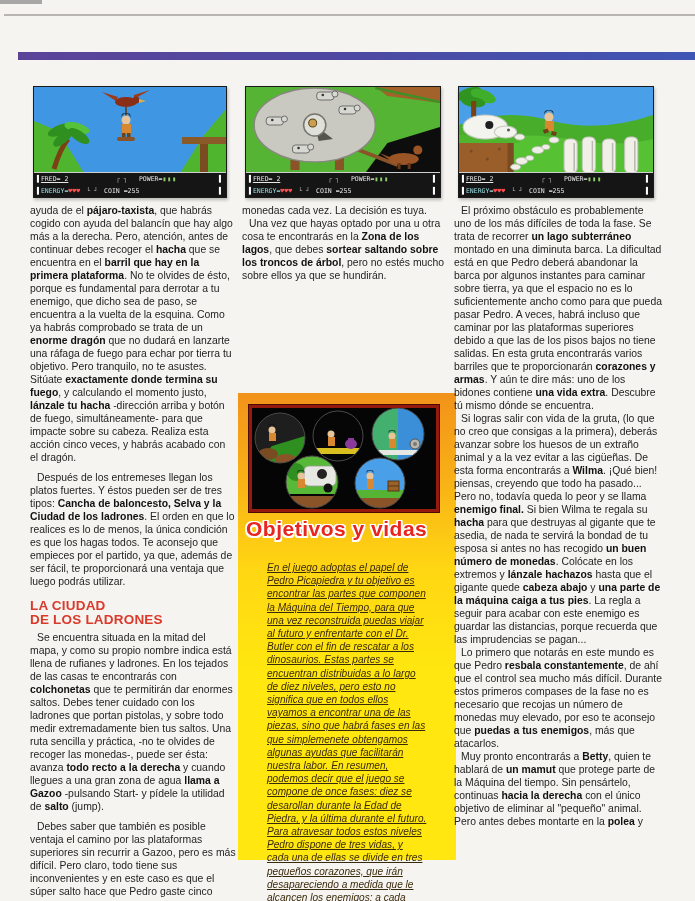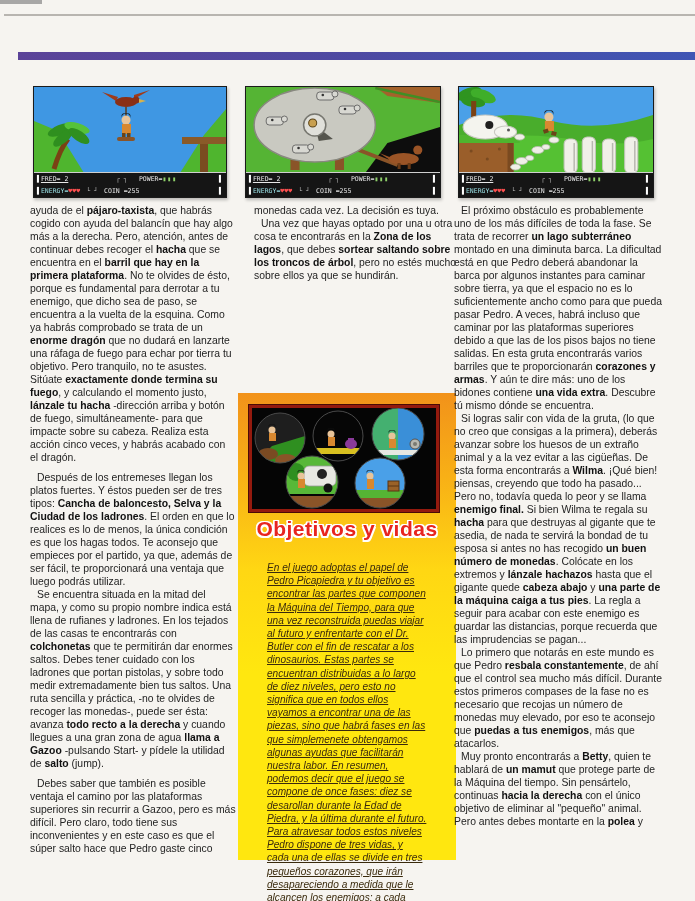--- a/index.html
+++ b/index.html
@@ -30,30 +30,30 @@
   .pbar{color:#8fd06a;letter-spacing:1px;}
   .energy-lbl{color:#9adfe4;}
 
   
   .col{position:absolute;top:204px;font-size:10.4px;line-height:13px;color:#232323;}
   .col p{margin:0;}
   .col p.ind{text-indent:7px;}
   .col p.sp{margin-top:7px;}
   .col b{color:#111;}
   .col1{left:30px;width:206px;}
-  .col2{left:254px;width:206px;}
+  .col2{left:242px;width:206px;}
   .col3{left:454px;width:208px;}
   h2.red{color:#d93a2c;font-size:13.5px;line-height:14px;margin:11px 0 4px 0;letter-spacing:.2px;}
 
   
   .obj-box{position:absolute;left:238px;top:393px;width:218px;height:467px;
     background:linear-gradient(to bottom,#f2921a 0%,#f8b016 18%,#ffd713 38%,#ffe70f 60%,#ffe70f 100%);}
   .obj-shot{position:absolute;left:11px;top:12px;width:190px;height:107px;
     background:#050505;border:3px solid #941a0e;outline:1px solid #4a0b06;box-sizing:border-box;}
-  .obj-title{position:absolute;left:0;top:124px;width:100%;text-align:center;margin:0;
+  .obj-title{position:absolute;left:8px;top:124px;width:100%;margin:0;
     font-size:21px;font-weight:800;letter-spacing:.5px;color:#e8251f;
     text-shadow:-1.5px -1.5px 0 #fff,1.5px -1.5px 0 #fff,-1.5px 1.5px 0 #fff,1.5px 1.5px 0 #fff,0 -1.5px 0 #fff,0 1.5px 0 #fff,-1.5px 0 0 #fff,1.5px 0 0 #fff;}
   .obj-text{position:absolute;left:13px;top:152px;width:192px;
     font-style:italic;font-size:10.1px;line-height:13.2px;color:#3a2a0c;}
   .obj-text p{margin:16px;text-decoration:underline;}
 
   .page-number{position:absolute;left:233px;top:902px;width:200px;text-align:center;
     font-size:13px;font-weight:bold;color:#4c4c4c;letter-spacing:1px;}
 </style>
 </head>
@@ -231,20 +231,21 @@
         <span>COIN =255</span>
         <span class="seg-r"></span>
         <span class="hud-end">▌</span>
       </div>
     </div>
   </figure>
 
   <section class="col col1">
     <p>ayuda de el <b>pájaro-taxista</b>, que habrás cogido con ayuda del balancín que hay algo más a la derecha. Pero, atención, antes de continuar debes recoger el <b>hacha</b> que se encuentra en el <b>barril que hay en la primera plataforma</b>. No te olvides de ésto, porque es fundamental para derrotar a tu enemigo, que dicho sea de paso, se encuentra a la vuelta de la esquina. Como ya habrás comprobado se trata de un <b>enorme dragón</b> que no dudará en lanzarte una ráfaga de fuego para echar por tierra tu objetivo. Pero tranquilo, no te asustes. Sitúate <b>exactamente donde termina su fuego</b>, y calculando el momento justo, <b>lánzale tu hacha</b> -dirección arriba y botón de fuego, simultáneamente- para que impacte sobre su cabeza. Realiza esta acción cinco veces, y habrás acabado con el dragón.</p>
     <p class="ind sp">Después de los entremeses llegan los platos fuertes. Y éstos pueden ser de tres tipos: <b>Cancha de baloncesto, Selva y la Ciudad de los ladrones</b>. El orden en que lo realices es lo de menos, la única condición es que los hagas todos. Te aconsejo que empieces por el partido, ya que, además de ser fácil, te proporcionará una ventaja que luego podrás utilizar.</p>
+    <h2 class="red"><span>LA CIUDAD</span><br><span>DE LOS LADRONES</span></h2>
     <p class="ind">Se encuentra situada en la mitad del mapa, y como su propio nombre indica está llena de rufianes y ladrones. En los tejados de las casas te encontrarás con <b>colchonetas</b> que te permitirán dar enormes saltos. Debes tener cuidado con los ladrones que portan pistolas, y sobre todo medir extremadamente bien tus saltos. Una ruta sencilla y práctica, -no te olvides de recoger las monedas-, puede ser ésta: avanza <b>todo recto a la derecha</b> y cuando llegues a una gran zona de agua <b>llama a Gazoo</b> -pulsando Start- y pídele la utilidad de <b>salto</b> (jump).</p>
     <p class="ind sp">Debes saber que también es posible ventaja el camino por las plataformas superiores sin recurrir a Gazoo, pero es más difícil. Pero claro, todo tiene sus inconvenientes y en este caso es que el súper salto hace que Pedro gaste cinco</p>
   </section>
 
   <section class="col col2">
     <p>monedas cada vez. La decisión es tuya.</p>
     <p class="ind">Una vez que hayas optado por una u otra cosa te encontrarás en la <b>Zona de los lagos</b>, que debes <b>sortear saltando sobre los troncos de árbol</b>, pero no estés mucho sobre ellos ya que se hundirán.</p>
   </section>
 
   <aside class="obj-box">

